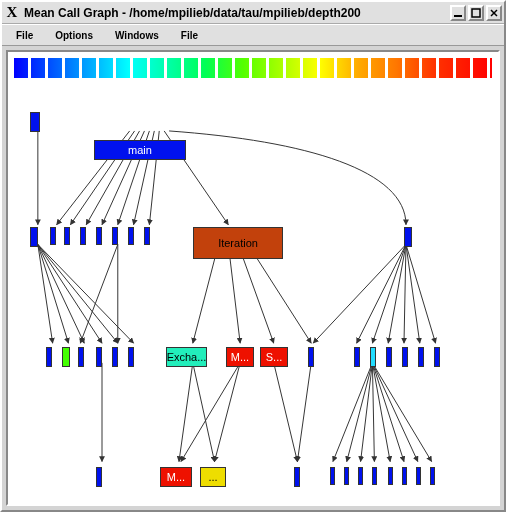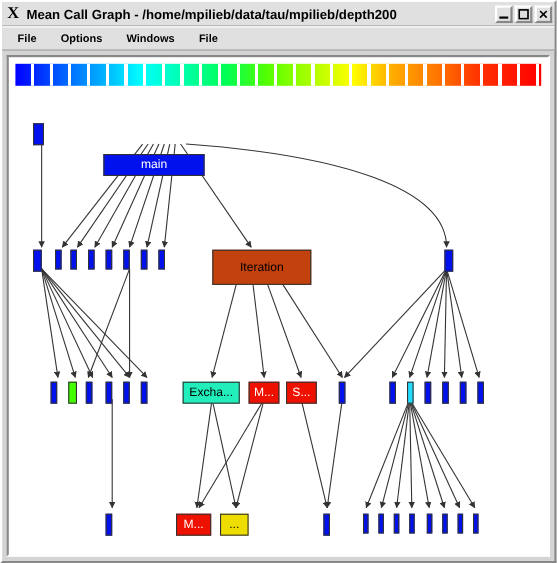--- a/index.html
+++ b/index.html
@@ -186,21 +186,21 @@
         </div>
       <div class="node" style="left:396px; top:175px; width:8px; height:20px; background:#0011ee;"></div>
 
       <div class="node" style="left:38px;  top:295px; width:6px; height:20px; background:#0011ee;"></div>
       <div class="node" style="left:54px;  top:295px; width:8px; height:20px; background:#44ff00;"></div>
       <div class="node" style="left:70px;  top:295px; width:6px; height:20px; background:#0011ee;"></div>
       <div class="node" style="left:88px;  top:295px; width:6px; height:20px; background:#0011ee;"></div>
       <div class="node" style="left:104px; top:295px; width:6px; height:20px; background:#0011ee;"></div>
       <div class="node" style="left:120px; top:295px; width:6px; height:20px; background:#0011ee;"></div>
 
-      <div class="node" style="left:158px; top:295px; width:52px; height:20px; background:#22eebb; color:#000;">
+      <div class="node" style="left:158px; top:295px; width:41px; height:20px; background:#22eebb; color:#000;">
           <span class="label">Excha...</span>
         </div>
       <div class="node" style="left:218px; top:295px; width:28px; height:20px; background:#ee1100;">
           <span class="label">M...</span>
         </div>
       <div class="node" style="left:252px; top:295px; width:28px; height:20px; background:#ee1100;">
           <span class="label">S...</span>
         </div>
       <div class="node" style="left:300px; top:295px; width:6px; height:20px; background:#0011ee;"></div>
 

